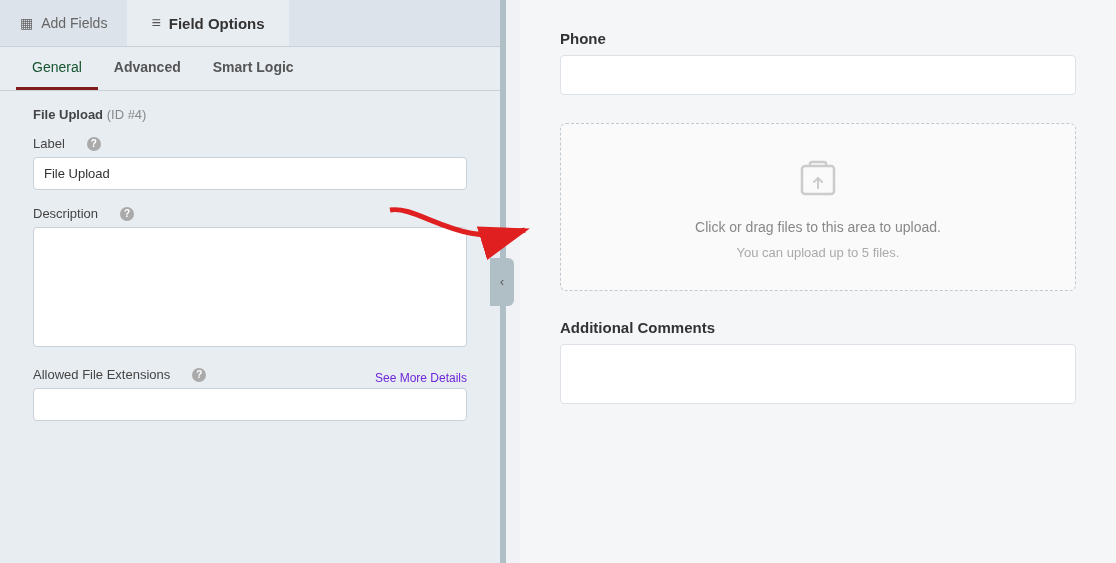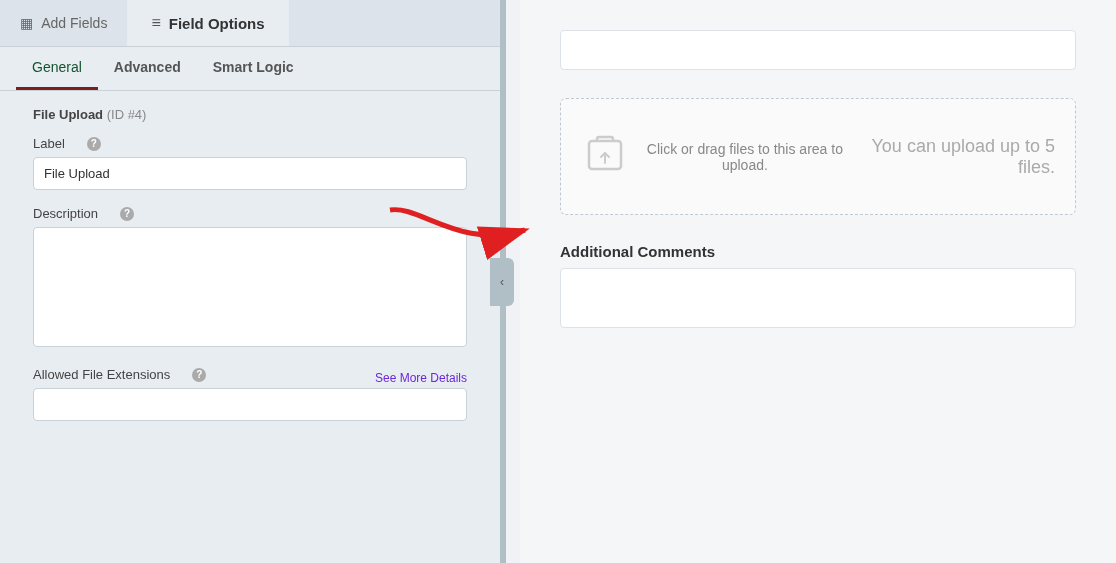--- a/index.html
+++ b/index.html
@@ -208,40 +208,40 @@
     .file-upload-section {
       margin-bottom: 28px;
     }
 
     .upload-area {
       border: 1px dashed #c0c8d0;
       border-radius: 6px;
       background: #fafafa;
       padding: 30px 20px;
       display: flex;
-      flex-direction: row;
+      flex-direction: column;
       align-items: center;
       justify-content: center;
       gap: 10px;
     }
 
     .upload-icon {
       color: #bbb;
       font-size: 42px;
       line-height: 1;
     }
 
     .upload-text {
       font-size: 14px;
       color: #888;
       text-align: center;
     }
 
     .upload-subtext {
-      font-size: 18px;
+      font-size: 13px;
       color: #aaa;
       text-align: right;
     }
 
     .additional-comments-section .form-field-label {
       margin-bottom: 8px;
     }
 
     .comments-input {
       width: 100%;
@@ -362,20 +362,21 @@
         <polygon points="0 0, 10 3.5, 0 7" fill="#e02020"></polygon>
       </marker>
     </defs>
     <path d="M 10 10 C 40 5, 80 50, 145 30" stroke="#e02020" stroke-width="5" fill="none" marker-end="url(#arrowhead)"></path>
   </svg>
 </div>
 
 <div class="right-panel">
 
   <div class="form-group">
+    <div class="form-field-label">Phone</div>
     <div class="phone-input"></div>
   </div>
 
   <div class="file-upload-section">
     <div class="upload-area">
       <div class="upload-icon">
         <svg width="48" height="48" viewBox="0 0 48 48" fill="none" xmlns="http://www.w3.org/2000/svg">
           <rect x="8" y="12" width="32" height="28" rx="3" stroke="#ccc" stroke-width="2.5" fill="none"></rect>
           <path d="M16 12V10a2 2 0 012-2h12a2 2 0 012 2v2" stroke="#ccc" stroke-width="2.5" fill="none"></path>
           <path d="M20 28 L24 24 L28 28" stroke="#ccc" stroke-width="2" stroke-linecap="round" stroke-linejoin="round" fill="none"></path>

